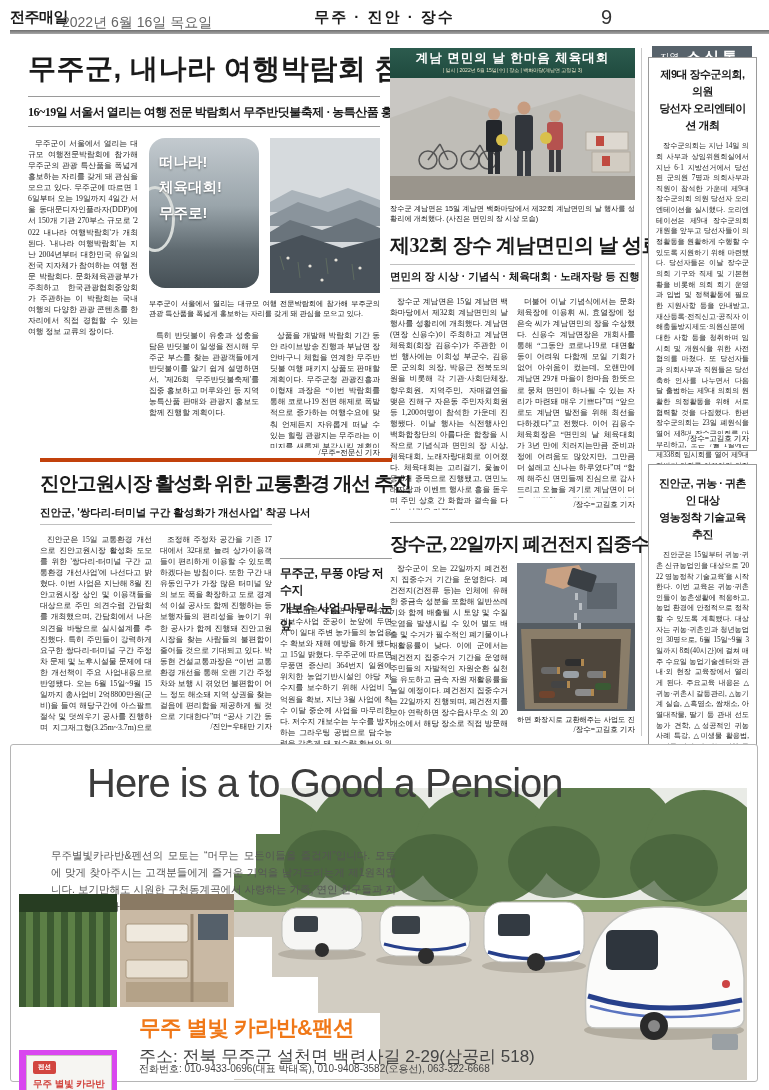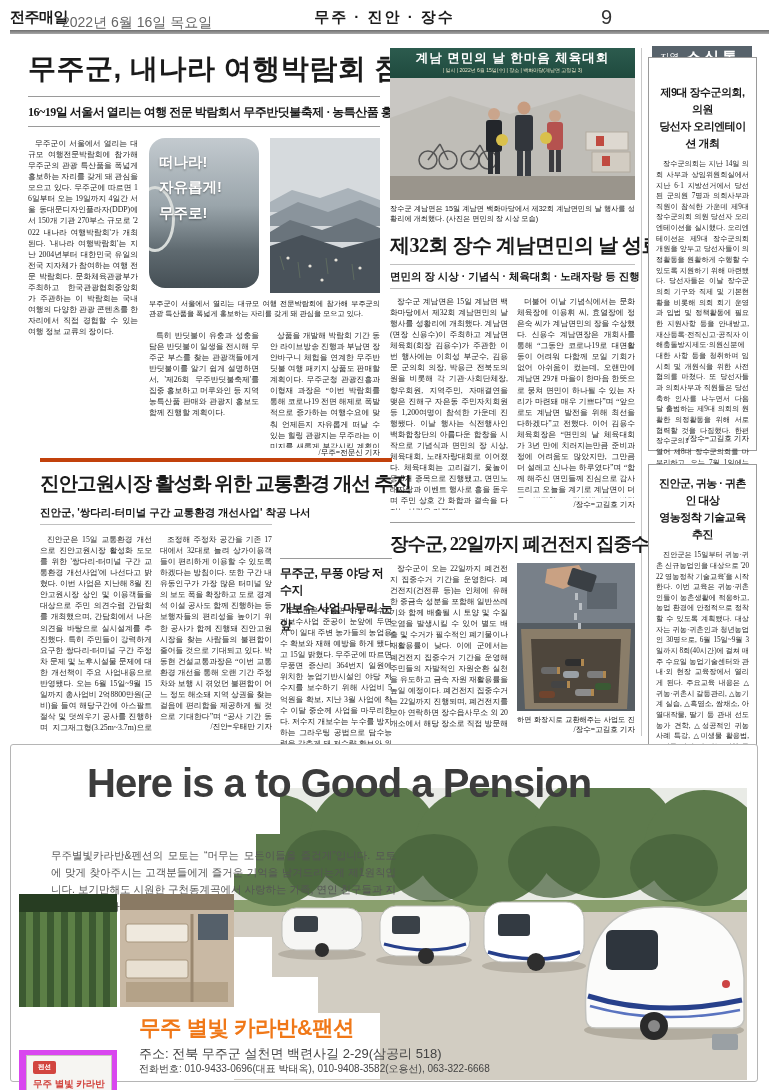--- a/index.html
+++ b/index.html
@@ -82,51 +82,51 @@
   .r-body{left:0;top:46px;width:112px;height:158px;}
   .r-by{left:0;top:204px;width:112px;}
 
   
   .sidebar{left:648px;top:46px;width:109px;height:692px;}
   .sb-hdr{left:4px;top:0;width:100px;height:22px;background:#57626b;color:#fff;display:flex;align-items:center;
           padding:0 0 0 8px;box-sizing:border-box;}
   .sb-tag{font-size:9.5px;margin-right:7px;}
   .sb-title{font-size:15px;font-weight:bold;letter-spacing:3px;}
   .sb-box{border:1px solid #9a9a9a;box-sizing:border-box;background:#fff;}
-  .sb-box1{left:0;top:11px;width:109px;height:394px;padding:24px 7px 6px;}
+  .sb-box1{left:0;top:11px;width:109px;height:394px;padding:6px 7px 6px;}
   .sb-box2{left:0;top:418px;width:109px;height:318px;padding:8px 7px 6px;}
   .sb-h3{font-size:11px;font-weight:bold;text-align:center;line-height:1.55;letter-spacing:-0.5px;
          font-family:"Liberation Sans","DejaVu Sans",sans-serif;margin:0 0 7px;}
   .sb-body{font-size:7.2px;line-height:1.48;text-align:justify;word-break:break-all;color:#222;overflow:hidden;text-indent:7px;}
   .sb-by1{position:absolute;right:7px;bottom:6px;}
   .sb-by2{position:absolute;right:7px;bottom:6px;}
 
   
   .ad{left:10px;top:744px;width:748px;height:338px;border:1px solid #b5b5b5;border-radius:3px;background:#fff;box-sizing:border-box;}
-  .ad-title{left:76px;top:16px;font-size:40px;color:#3c3c3c;letter-spacing:-1px;white-space:nowrap;font-weight:bold;}
+  .ad-title{left:76px;top:16px;font-size:40px;color:#3c3c3c;letter-spacing:-1px;white-space:nowrap;}
   .ad-body{left:40px;top:102px;width:345px;font-size:10.5px;line-height:1.62;color:#555;
            font-family:"Liberation Sans","DejaVu Sans",sans-serif;text-align:justify;}
   .ad-caravans{left:233px;top:44px;width:513px;height:292px;overflow:hidden;background:#e9ebe6;}
   .ad-step{background:#fff;}
   .s1{left:233px;top:44px;width:46px;height:46px;}
   .s2{left:233px;top:90px;width:22px;height:40px;}
   .s3{left:233px;top:192px;width:38px;height:40px;}
   .s4{left:233px;top:232px;width:80px;height:36px;}
   .s5{left:233px;top:268px;width:136px;height:68px;}
   .ad-green{left:8px;top:149px;width:98px;height:113px;overflow:hidden;
             background:repeating-linear-gradient(90deg,#3c5a31 0 7px,#5c7f46 7px 14px);}
   .ad-green .gtop{position:absolute;left:0;top:0;width:98px;height:18px;background:#273d22;}
   .ad-int{left:109px;top:149px;width:114px;height:113px;overflow:hidden;background:#c9b9a4;}
   .ad-sign{left:8px;top:266px;width:98px;height:70px;overflow:hidden;background:#d946ef;margin-top:39px;}
   .sign-board{position:absolute;left:7px;top:5px;width:84px;height:60px;background:#f6f5f2;border:1px solid #c9c5bf;}
   .sign-tag{position:absolute;left:6px;top:5px;background:#d2453f;color:#fff;font-size:6.5px;font-weight:bold;padding:2px 5px;border-radius:2px;}
   .sign-name{position:absolute;left:6px;top:22px;color:#d2453f;font-size:9.5px;font-weight:bold;white-space:nowrap;}
   .sign-phone{position:absolute;left:6px;top:40px;color:#444;font-size:6.5px;}
   .ad-brand{left:128px;top:268px;font-size:21.5px;font-weight:bold;color:#f07818;letter-spacing:-0.5px;white-space:nowrap;}
-  .ad-addr{left:128px;top:300px;font-size:13px;color:#444;white-space:nowrap;font-family:"Liberation Sans","DejaVu Sans",sans-serif;}
+  .ad-addr{left:128px;top:300px;font-size:17px;color:#444;white-space:nowrap;font-family:"Liberation Sans","DejaVu Sans",sans-serif;}
   .ad-phone{left:128px;top:317px;font-size:10px;color:#444;white-space:nowrap;font-family:"Liberation Sans","DejaVu Sans",sans-serif;}
 </style>
 </head>
 <body>
 
 <div class="abs masthead sans">
   <span class="abs paper">전주매일</span>
   <span class="abs mdate">2022년 6월 16일 목요일</span>
   <div class="abs msection">무주 · 진안 · 장수</div>
   <div class="abs mpage">9</div>
@@ -138,21 +138,21 @@
   <h1 class="abs t-head sans" style="margin:0">무주군, 내나라 여행박람회 참가</h1>
   <div class="abs rule t-r1"></div>
   <div class="abs t-sub">16~19일 서울서 열리는 여행 전문 박람회서 무주반딧불축제 · 농특산품 홍보 등 진행</div>
   <div class="abs rule t-r2"></div>
   <div class="abs body-txt t-col1">무주군이 서울에서 열리는 대규모 여행전문박람회에 참가해 무주군의 관광 특산품을 폭넓게 홍보하는 자리를 갖게 돼 관심을 모으고 있다. 무주군에 따르면 16일부터 오는 19일까지 4일간 서울 동대문디자인플라자(DDP)에서 150개 기관 270부스 규모로 '2022 내나라 여행박람회'가 개최된다. '내나라 여행박람회'는 지난 2004년부터 대한민국 유일의 전국 지자체가 참여하는 여행 전문 박람회다. 문화체육관광부가 주최하고 한국관광협회중앙회가 주관하는 이 박람회는 국내 여행의 다양한 관광 콘텐츠를 한자리에서 직접 경험할 수 있는 여행 정보 교류의 장이다.</div>
 
   <div class="abs t-promo">
     <div class="ring"></div>
     <div class="ptxt sans">
       <div>떠나라!</div>
-      <div>자유롭게!</div>
+      <div>체육대회!</div>
       <div>무주로!</div>
     </div>
   </div>
 
   <div class="abs t-mtn">
     <svg width="110" height="155" viewBox="0 0 110 155">
       <rect width="110" height="155" fill="#d6dadd"></rect>
       <polygon points="0,64 22,52 50,60 78,50 110,62 110,74 0,74" fill="#aab3ba"></polygon>
       <polygon points="0,78 28,64 58,74 90,62 110,70 110,88 0,88" fill="#8a949c"></polygon>
       <polygon points="0,94 20,82 52,92 86,80 110,90 110,104 0,104" fill="#6a747c"></polygon>
@@ -273,21 +273,21 @@
         <rect x="46" y="108" width="16" height="7" rx="3" fill="#9aa0a6"></rect>
       </g>
     </svg>
   </div>
   <div class="abs cap-txt b-cap">하면 화장지로 교환해주는 사업도 진행하고 있다.</div>
   <div class="abs byline b-by">/장수=고길호 기자</div>
 </div>
 
 <div class="abs a-jinan">
   <h2 class="abs j-head" style="margin:0">진안고원시장 활성화 위한 교통환경 개선 추진</h2>
-  <div class="abs j-sub sans">진안군, '쌍다리-터미널 구간 교통환경 개선사업' 착공 나서</div>
+  <div class="abs j-sub sans">진안군, '쌍다리-터미널 구간 활성화가 개선사업' 착공 나서</div>
   <div class="abs rule-lt j-r1"></div>
   <div class="abs body-txt j-col1">진안군은 15일 교통환경 개선으로 진안고원시장 활성화 도모를 위한 '쌍다리-터미널 구간 교통환경 개선사업'에 나선다고 밝혔다. 이번 사업은 지난해 8월 진안고원시장 상인 및 이용객들을 대상으로 주민 의견수렴 간담회를 개최했으며, 간담회에서 나온 의견을 바탕으로 실시설계를 추진했다. 특히 주민들이 강력하게 요구한 쌍다리-터미널 구간 주정차 문제 및 노후시설물 문제에 대한 개선책이 주요 사업내용으로 반영됐다. 오는 6월 15일~9월 15일까지 총사업비 2억8800만원(군비)을 들여 해당구간에 아스팔트 절삭 및 덧씌우기 공사를 진행하며 지그재그형(3.25m~3.7m)으로 되어 있는 차선폭을 일자형으로 개선하고 인도 폭을</div>
   <div class="abs body-txt j-col2">조정해 주정차 공간을 기존 17대에서 32대로 늘려 상가이용객들이 편리하게 이용할 수 있도록 하겠다는 방침이다. 또한 구간 내 유동인구가 가장 많은 터미널 앞의 보도 폭을 확장하고 도로 경계석 이설 공사도 함께 진행하는 등 보행자들의 편리성을 높이기 위한 공사가 함께 진행돼 진안고원시장을 찾는 사람들의 불편함이 줄어들 것으로 기대되고 있다. 박동현 건설교통과장은 “이번 교통환경 개선을 통해 오랜 기간 주정차와 보행 시 겪었던 불편함이 어느 정도 해소돼 지역 상권을 찾는 걸음에 편리함을 제공하게 될 것으로 기대한다”며 “공사 기간 동안 발생하는 민원을 최소화하기 위해 노력하겠으며 인근 상가 및 이용객들의 간절한 협조를 부탁한다”고 말했다.</div>
   <div class="abs byline j-by">/진안=우태만 기자</div>
 
   <div class="abs r-block">
     <div class="abs r-head">
       <span>무주군, 무풍 야당 저수지</span><br>
       <span>개보수 사업 마무리 눈 앞</span>
     </div>

